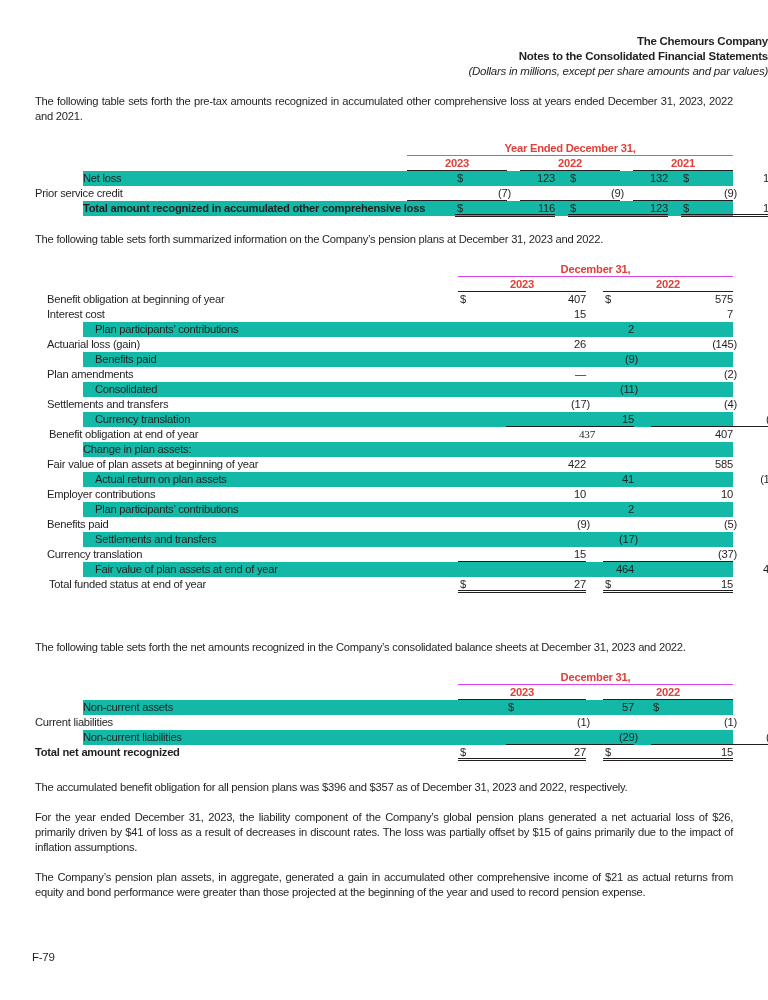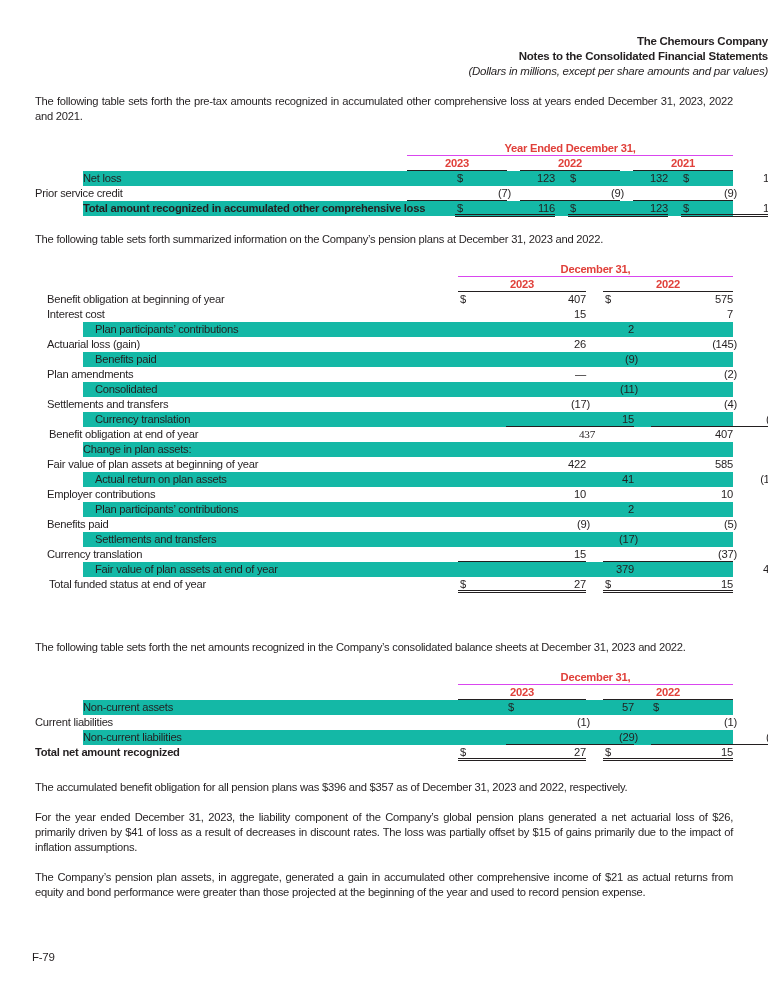--- a/index.html
+++ b/index.html
@@ -301,21 +301,21 @@
         </div>
         <div class="cell ul1" style="left: 568px; width: 130px;">
           <span class="cur"></span>
           <span class="num par">(37)</span>
         </div>
       </div>
       <div class="row shade">
         <span class="lbl i1">Fair value of plan assets at end of year</span>
         <div class="cell" style="left: 423px; width: 128px;">
           <span class="cur"></span>
-          <span class="num">379</span>
+          <span class="num">464</span>
         </div>
         <div class="cell" style="left: 568px; width: 130px;">
           <span class="cur"></span>
           <span class="num">422</span>
         </div>
       </div>
       <div class="row">
         <span class="lbl i2">Total funded status at end of year</span>
         <div class="cell ul2" style="left: 423px; width: 128px;">
           <span class="cur">$</span>

